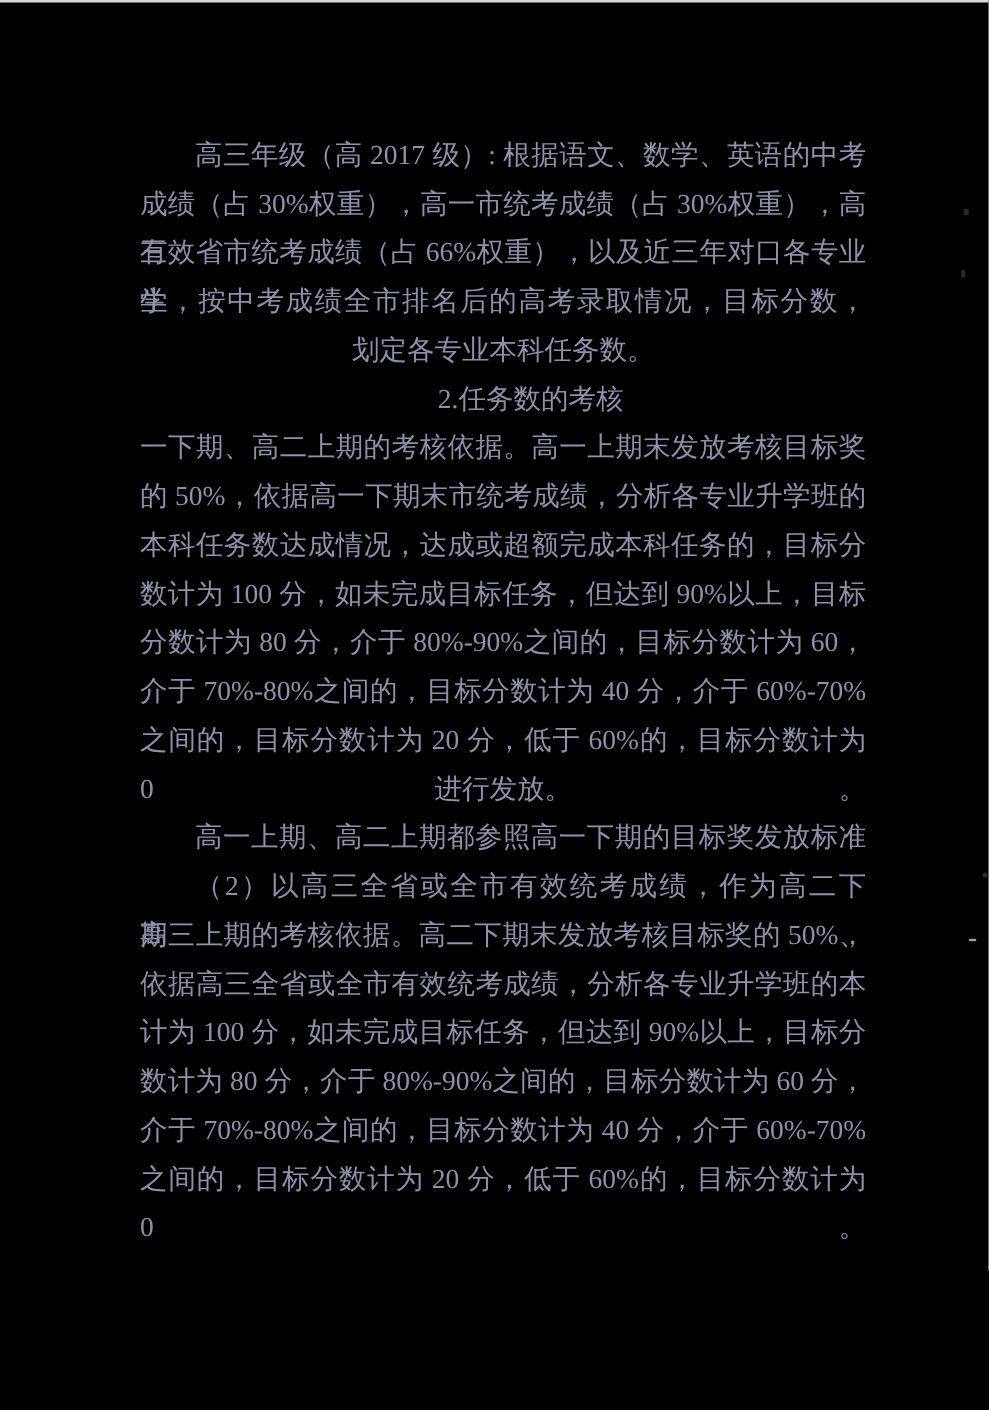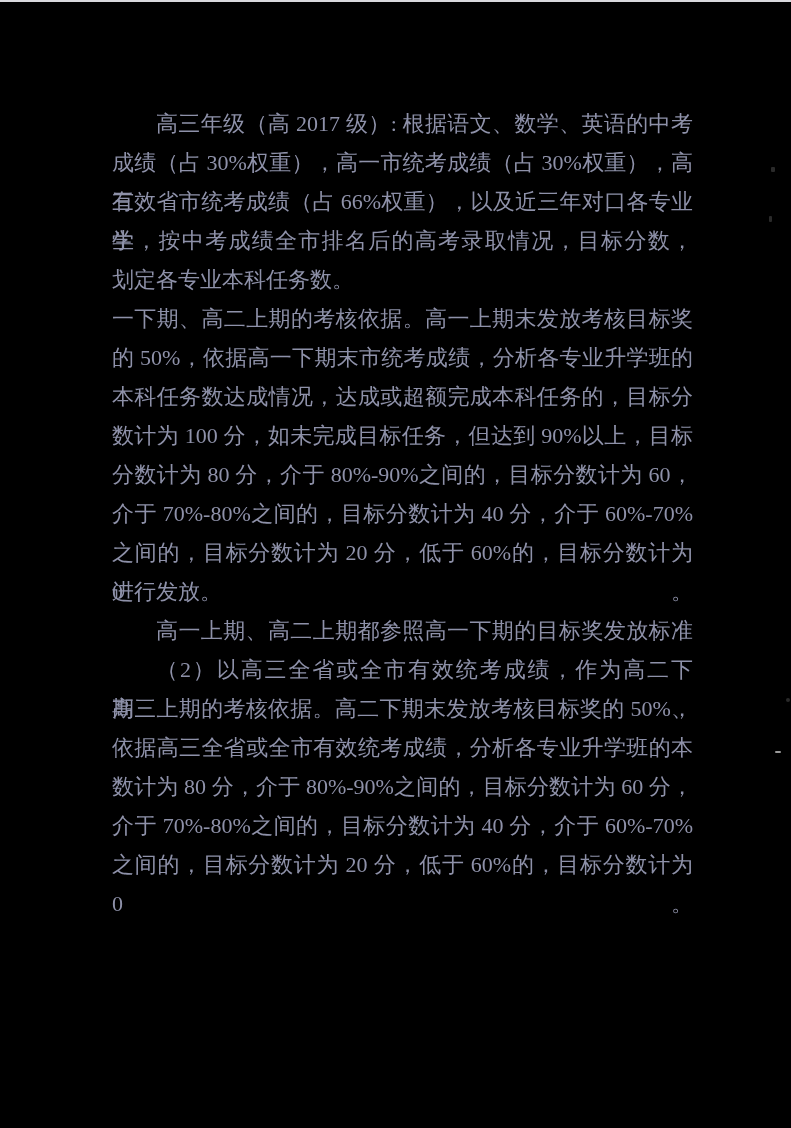--- a/index.html
+++ b/index.html
@@ -28,21 +28,21 @@
     left: 112px;
     top: 104px;
     width: 581px;
     color: #8e91a9;
     font-size: 22px;
     font-weight: normal;
   }
   .line {
     height: 39px;
     line-height: 39px;
-    text-align: left;
+    text-align: center;
     white-space: nowrap;
     overflow: visible;
   }
   .line.justify {
     white-space: normal;
     text-align: justify;
     text-align-last: justify;
   }
   .line.indent {
     text-indent: 2em;
@@ -62,32 +62,34 @@
 
 <div class="page">
   <div class="top-edge"></div>
 
   <div class="doc-body">
       <div class="line indent justify">高三年级（高 2017 级）: 根据语文、数学、英语的中考</div>
       <div class="line justify">成绩（占 30%权重），高一市统考成绩（占 30%权重），高三</div>
       <div class="line justify">有效省市统考成绩（占 66%权重），以及近三年对口各专业学</div>
       <div class="line justify">生，按中考成绩全市排名后的高考录取情况，目标分数，</div>
       <div class="line">划定各专业本科任务数。</div>
+      <div class="line indent">2.任务数的考核</div>
       <div class="line justify">一下期、高二上期的考核依据。高一上期末发放考核目标奖</div>
       <div class="line justify">的 50%，依据高一下期末市统考成绩，分析各专业升学班的</div>
       <div class="line justify">本科任务数达成情况，达成或超额完成本科任务的，目标分</div>
       <div class="line justify">数计为 100 分，如未完成目标任务，但达到 90%以上，目标</div>
       <div class="line justify">分数计为 80 分，介于 80%-90%之间的，目标分数计为 60，</div>
       <div class="line justify">介于 70%-80%之间的，目标分数计为 40 分，介于 60%-70%</div>
       <div class="line justify">之间的，目标分数计为 20 分，低于 60%的，目标分数计为 0。</div>
       <div class="line">进行发放。</div>
       <div class="line indent justify">高一上期、高二上期都参照高一下期的目标奖发放标准</div>
       <div class="line indent justify">（2）以高三全省或全市有效统考成绩，作为高二下期、</div>
       <div class="line justify">高三上期的考核依据。高二下期末发放考核目标奖的 50%，</div>
       <div class="line justify">依据高三全省或全市有效统考成绩，分析各专业升学班的本</div>
+      <div class="line justify">计为 100 分，如未完成目标任务，但达到 90%以上，目标分</div>
       <div class="line justify">数计为 80 分，介于 80%-90%之间的，目标分数计为 60 分，</div>
       <div class="line justify">介于 70%-80%之间的，目标分数计为 40 分，介于 60%-70%</div>
       <div class="line justify">之间的，目标分数计为 20 分，低于 60%的，目标分数计为 0。</div>
     </div>
 
   <div class="speck speck-1"></div>
   <div class="speck speck-2"></div>
   <div class="speck speck-3"></div>
   <div class="speck speck-4"></div>
 </div>

